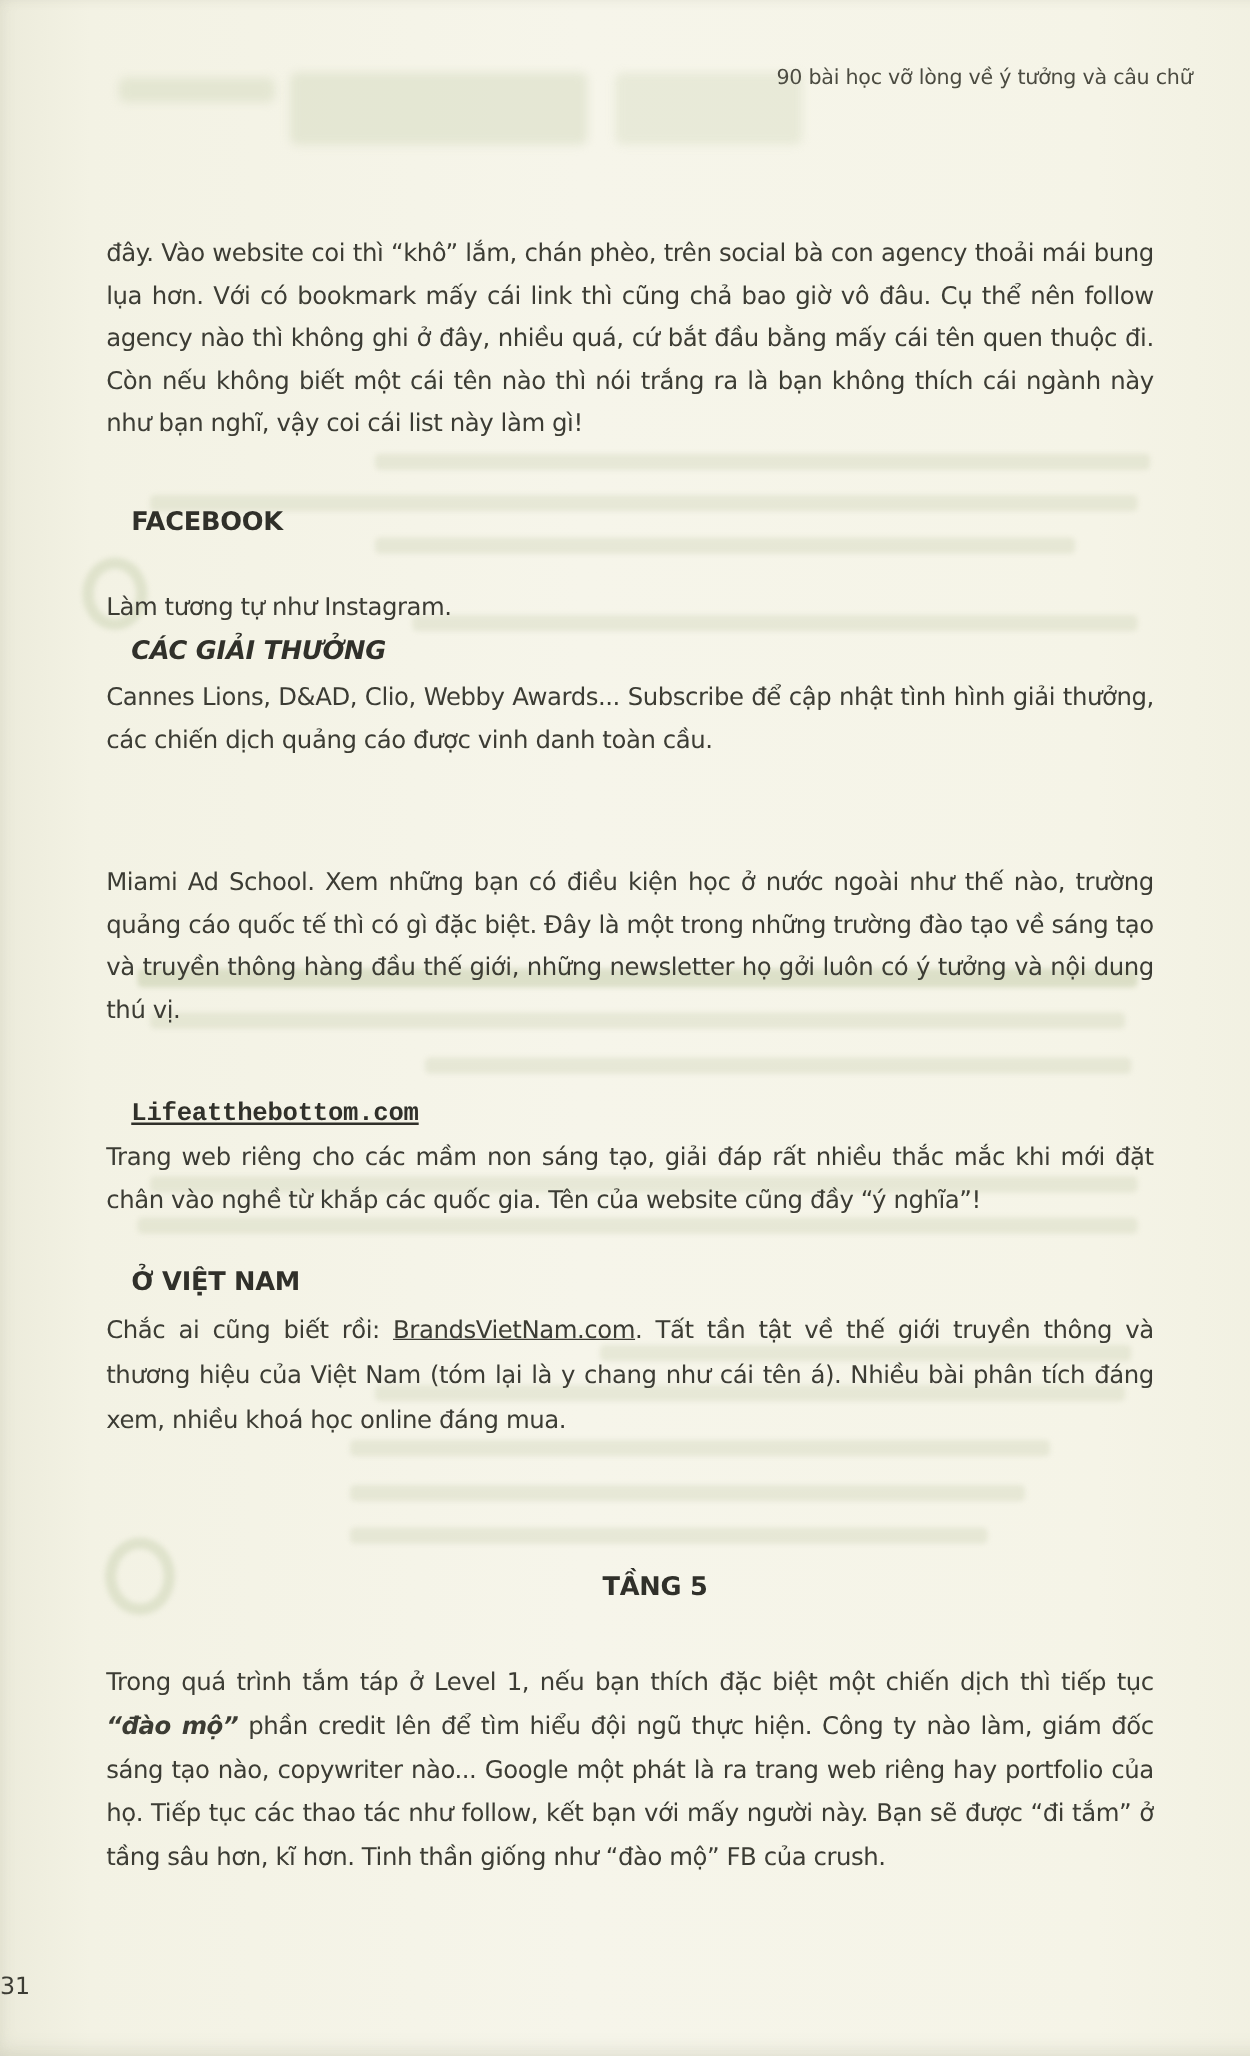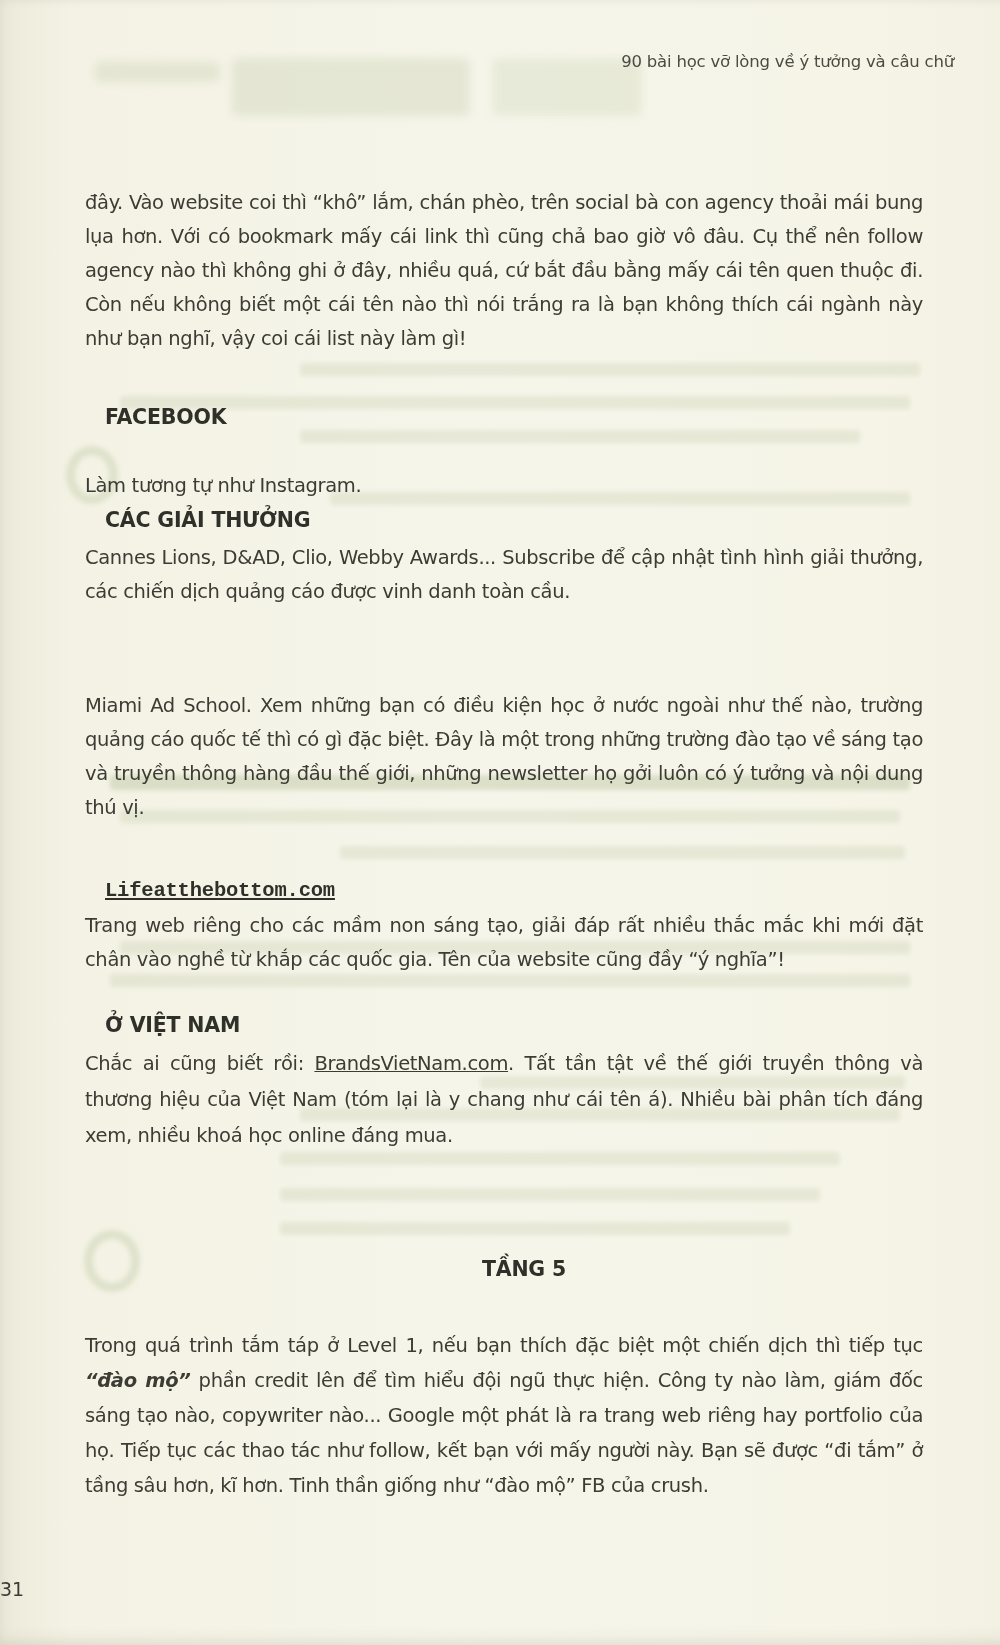--- a/index.html
+++ b/index.html
@@ -67,21 +67,21 @@
   <div class="ghost" style="left:280px;top:1222px;width:510px;"></div>
   <div class="ghost-ring" style="left:84px;top:1230px;width:38px;height:44px;"></div>
 
   <div class="running-header">90 bài học vỡ lòng về ý tưởng và câu chữ</div>
 
   <p class="sec" style="top:186px;">đây. Vào website coi thì “khô” lắm, chán phèo, trên social bà con agency thoải mái bung lụa hơn. Với có bookmark mấy cái link thì cũng chả bao giờ vô đâu. Cụ thể nên follow agency nào thì không ghi ở đây, nhiều quá, cứ bắt đầu bằng mấy cái tên quen thuộc đi. Còn nếu không biết một cái tên nào thì nói trắng ra là bạn không thích cái ngành này như bạn nghĩ, vậy coi cái list này làm gì!</p>
 
   <h3 class="sec h" style="top:400px;">FACEBOOK</h3>
   <p class="sec" style="top:457px;margin-top:12px;">Làm tương tự như Instagram.</p>
 
-  <h3 class="sec h" style="top:503px;">CÁC GIẢI THƯỞNG</h3>
+  <h3 class="sec h" style="top:503px;font-style:italic;">CÁC GIẢI THƯỞNG</h3>
   <p class="sec" style="top:541px;">Cannes Lions, D&amp;AD, Clio, Webby Awards... Subscribe để cập nhật tình hình giải thưởng, các chiến dịch quảng cáo được vinh danh toàn cầu.</p>
 
   <p class="sec" style="top:689px;">Miami Ad School. Xem những bạn có điều kiện học ở nước ngoài như thế nào, trường quảng cáo quốc tế thì có gì đặc biệt. Đây là một trong những trường đào tạo về sáng tạo và truyền thông hàng đầu thế giới, những newsletter họ gởi luôn có ý tưởng và nội dung thú vị.</p>
 
   <h3 class="sec h" style="top:872px;"><span class="link-strong">Lifeatthebottom.com</span></h3>
   <p class="sec" style="top:909px;">Trang web riêng cho các mầm non sáng tạo, giải đáp rất nhiều thắc mắc khi mới đặt chân vào nghề từ khắp các quốc gia. Tên của website cũng đầy “ý nghĩa”!</p>
 
   <h3 class="sec h" style="top:1008px;">Ở VIỆT NAM</h3>
   <p class="sec" style="top:1046px;line-height:36px;"><span>Chắc ai cũng biết rồi: </span><span class="link-inline">BrandsVietNam.com</span><span>. Tất tần tật về thế giới truyền thông và thương hiệu của Việt Nam (tóm lại là y chang như cái tên á). Nhiều bài phân tích đáng xem, nhiều khoá học online đáng mua.</span></p>
 

